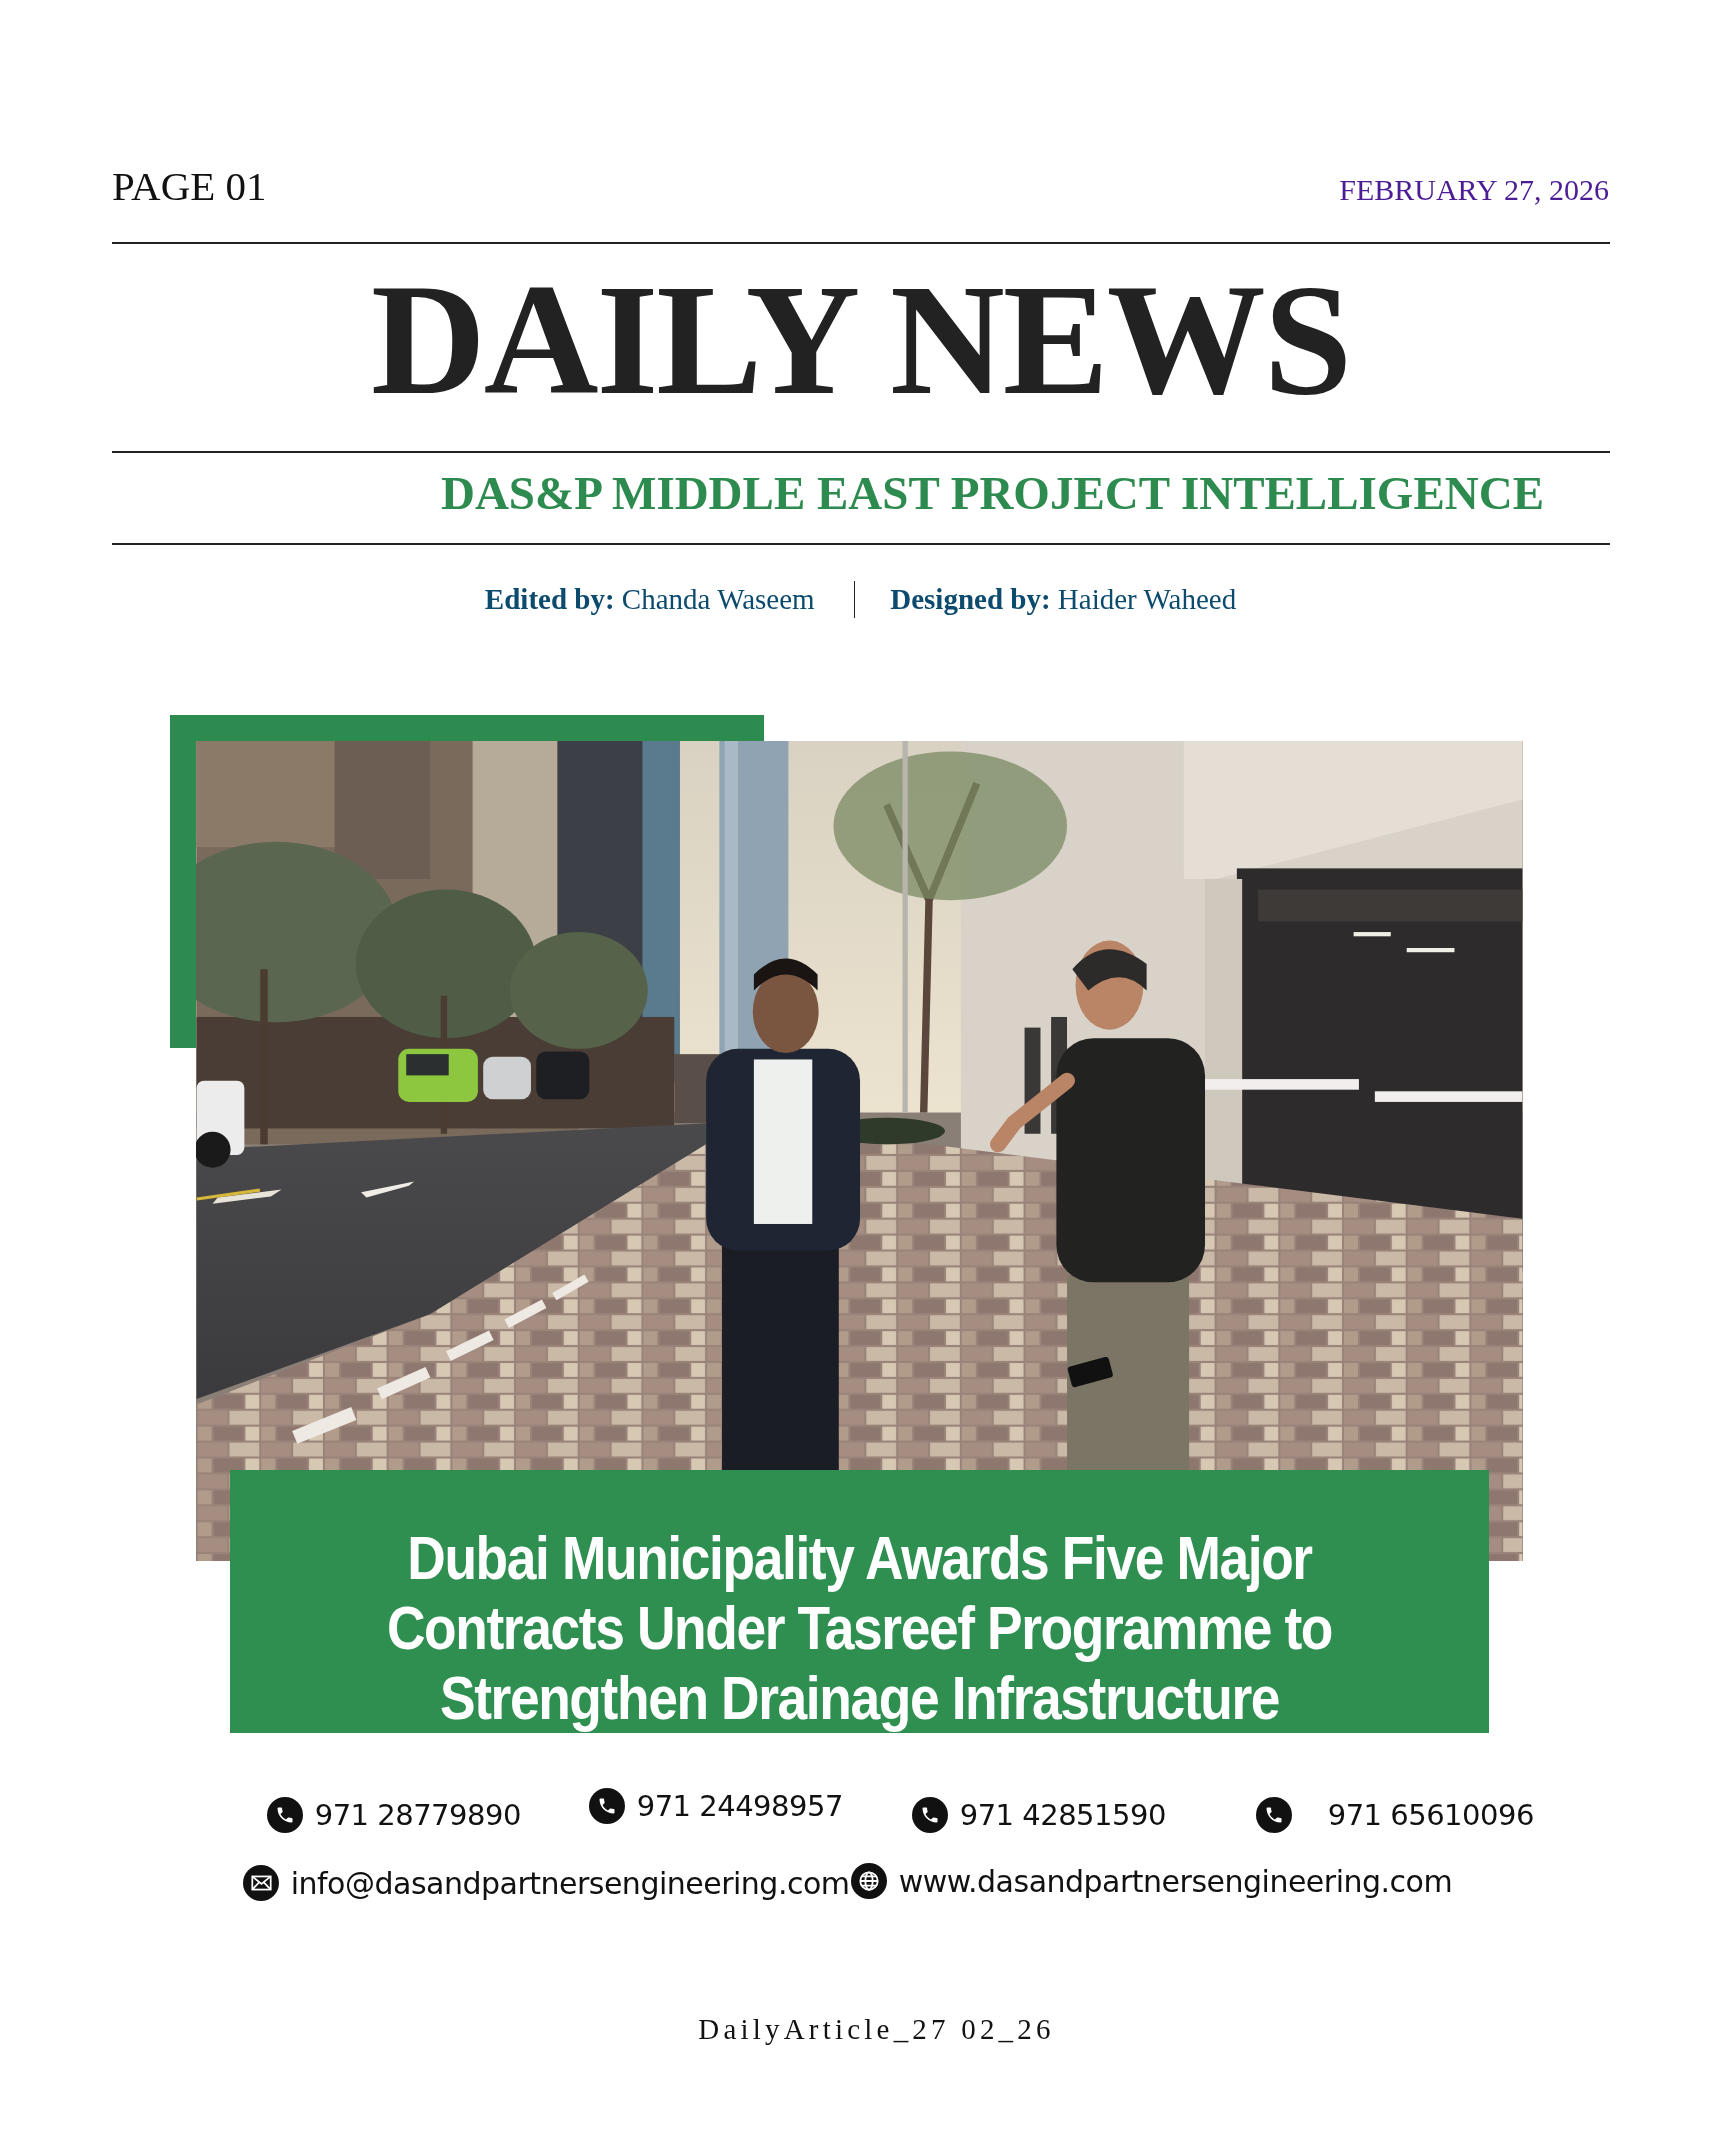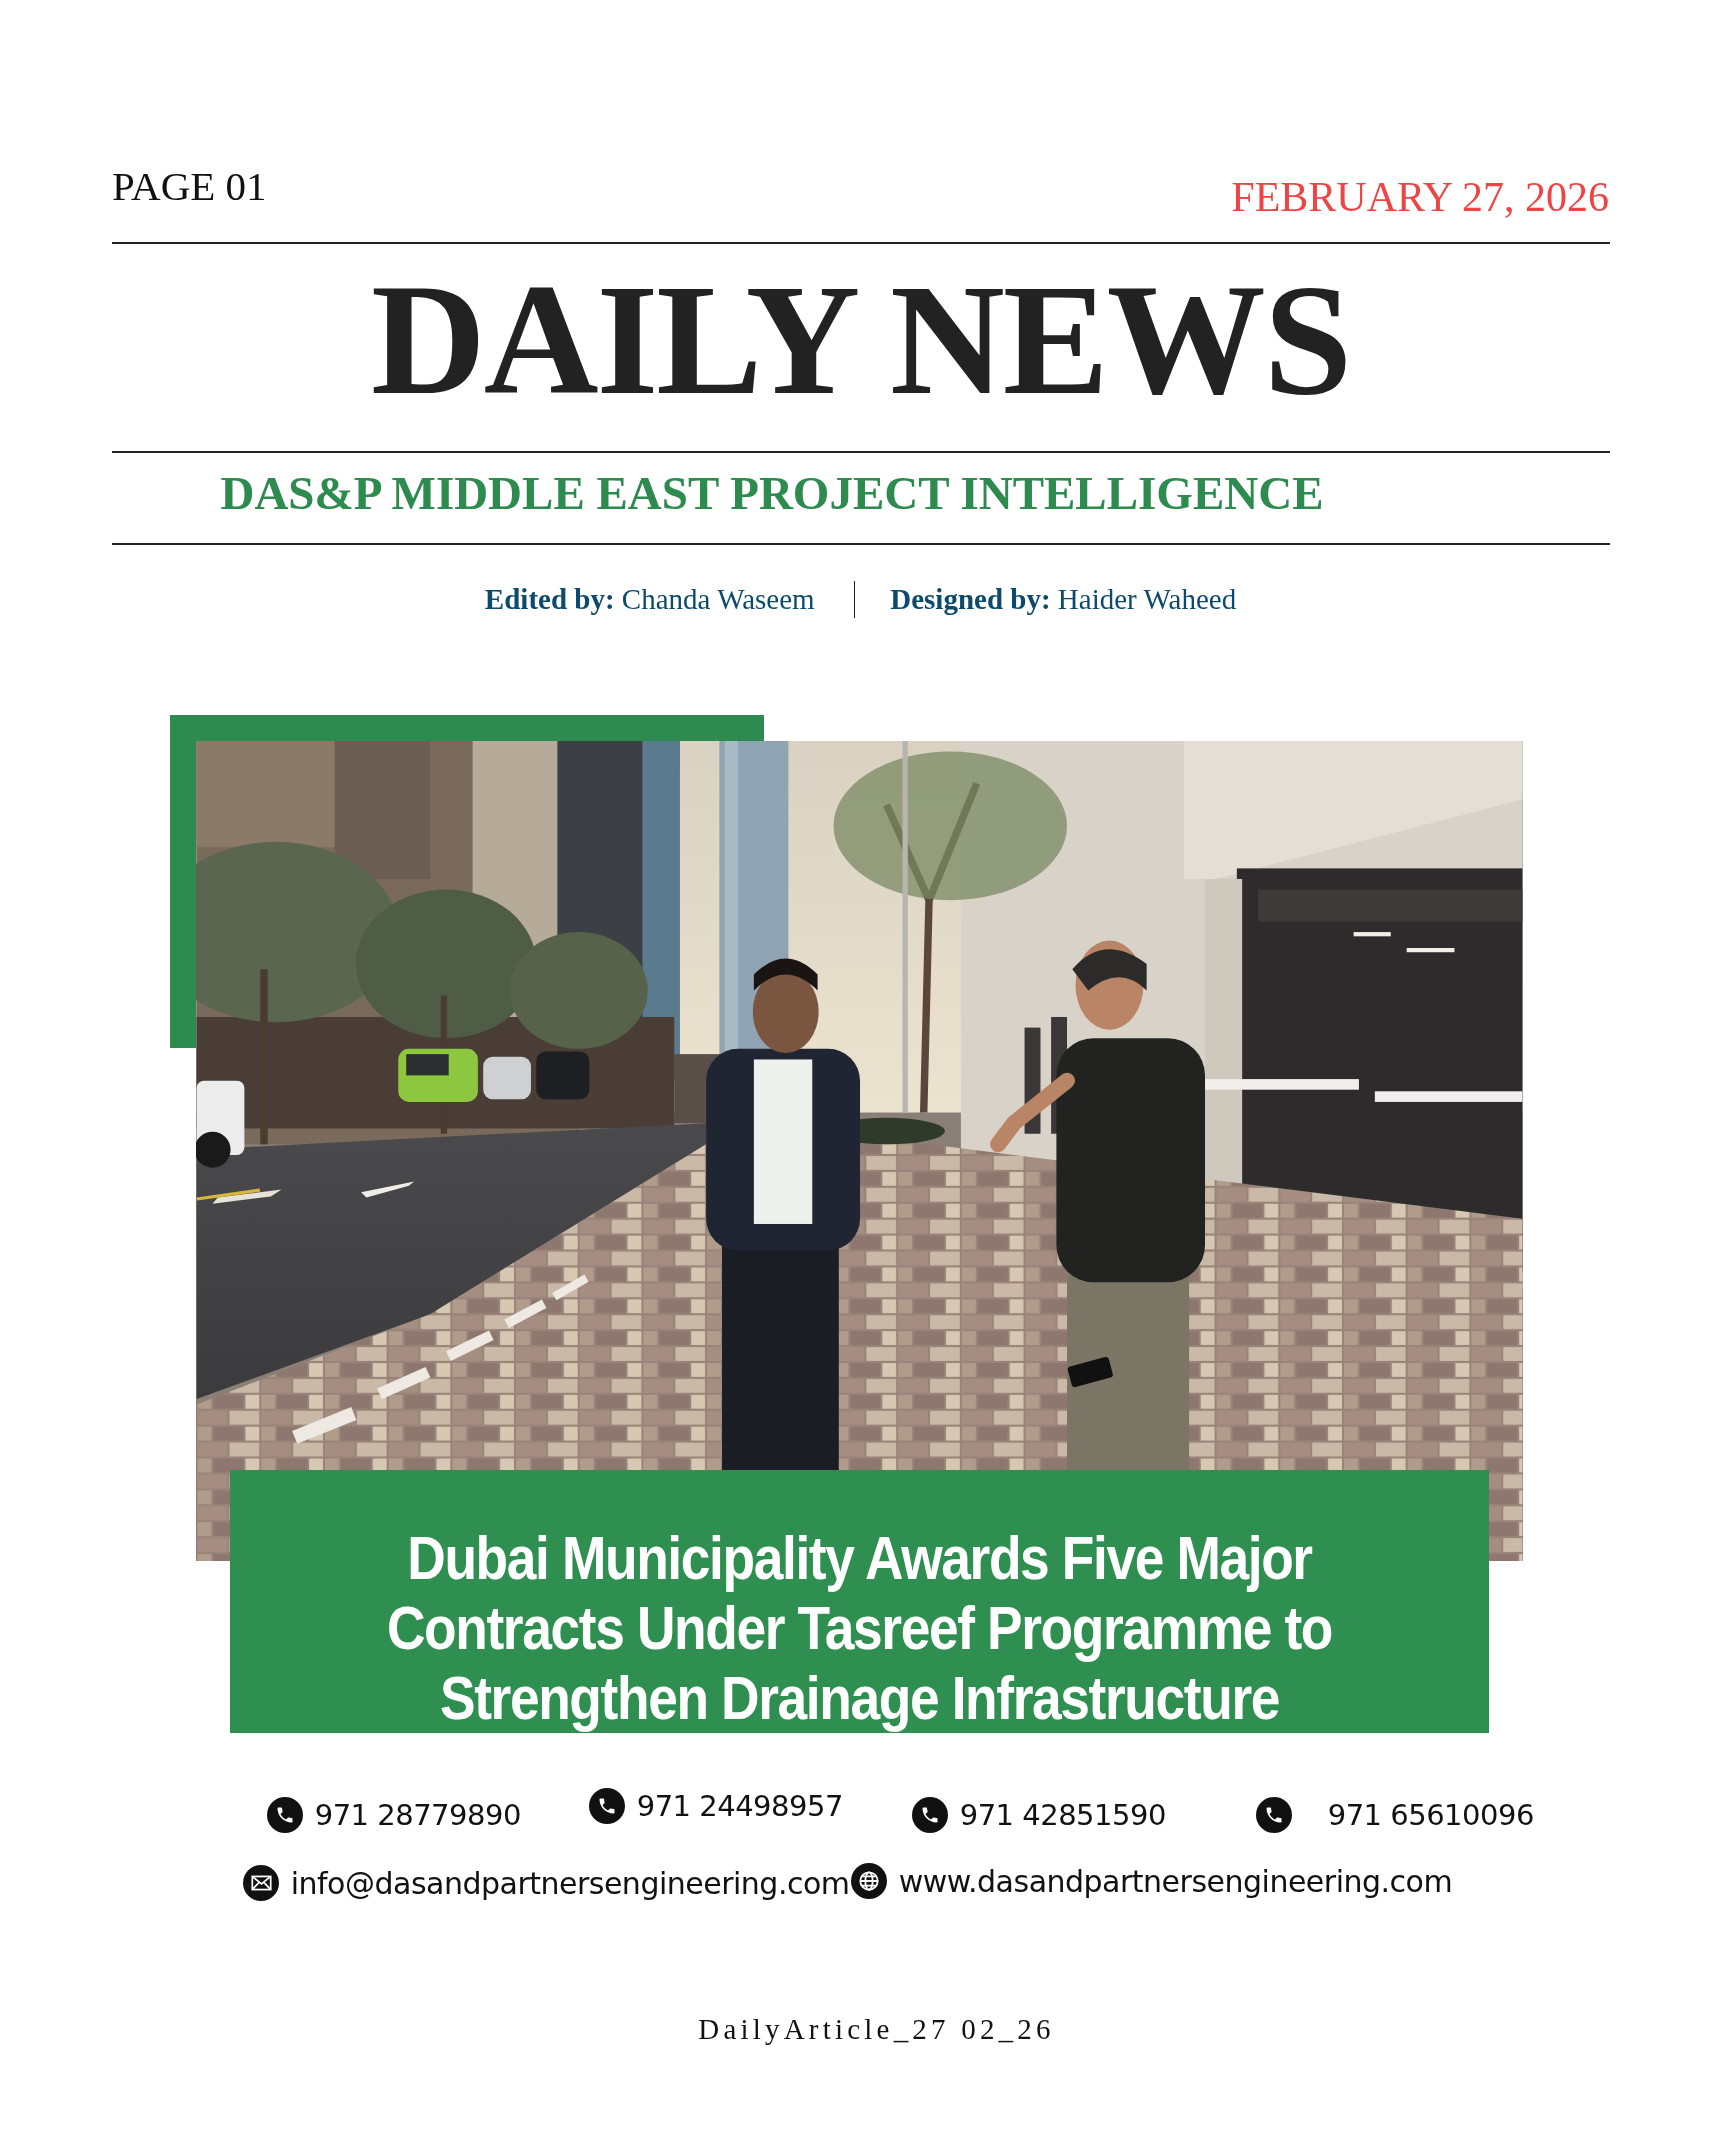--- a/index.html
+++ b/index.html
@@ -1,26 +1,26 @@
 <!DOCTYPE html>
 <html style="font-size:8.5px"><head>
 <meta charset="utf-8">
 <style>
   html, body { margin:0; padding:0; background:#ffffff; }
   body { width:1721px; height:2151px; position:relative; overflow:hidden; color:#1a1a1a; }
 
   .page-label { position:absolute; left:112px; top:162px; font-size:41px; font-family:"Liberation Serif",serif; color:#111; }
-  .date-label { position:absolute; right:112px; top:173px; font-size:42px; font-family:"Liberation Serif",serif; color:#ef4444; }
+  .date-label { position:absolute; right:112px; top:173px; font-size:30px; font-family:"Liberation Serif",serif; color:#4c1d95; }
 
   .rule { position:absolute; left:112px; width:1498px; height:2.1px; background:#222; }
 
   .masthead { position:absolute; left:0; width:1721px; top:260px; text-align:center;
     font-family:"Liberation Serif",serif; font-weight:bold; font-size:159px; line-height:159px; letter-spacing:-2.1px; color:#222; }
 
-  .tagline { position:absolute; left:0; width:1544px; top:467px; text-align:center;
+  .tagline { position:absolute; left:0; width:1544px; top:467px; text-align:right;
     font-family:"Liberation Serif",serif; font-weight:bold; font-size:47px; line-height:53px; color:#2e8b4f; }
 
   .credits { position:absolute; left:0; width:1721px; top:581px; display:flex; justify-content:center; align-items:center;
     font-family:"Liberation Serif",serif; font-size:29px; color:#0c4a6e; }
   .credits b { font-weight:bold; }
   .credits .sep { width:1.6px; height:37px; background:#222; margin:0 35px 0 39px; }
 
   .green-accent { position:absolute; left:170px; top:715px; width:594px; height:333px; background:#2e8b4f; }
 
   .photo { position:absolute; left:196px; top:741px; width:1327px; height:820px; overflow:hidden; background:#8a7f76; }

